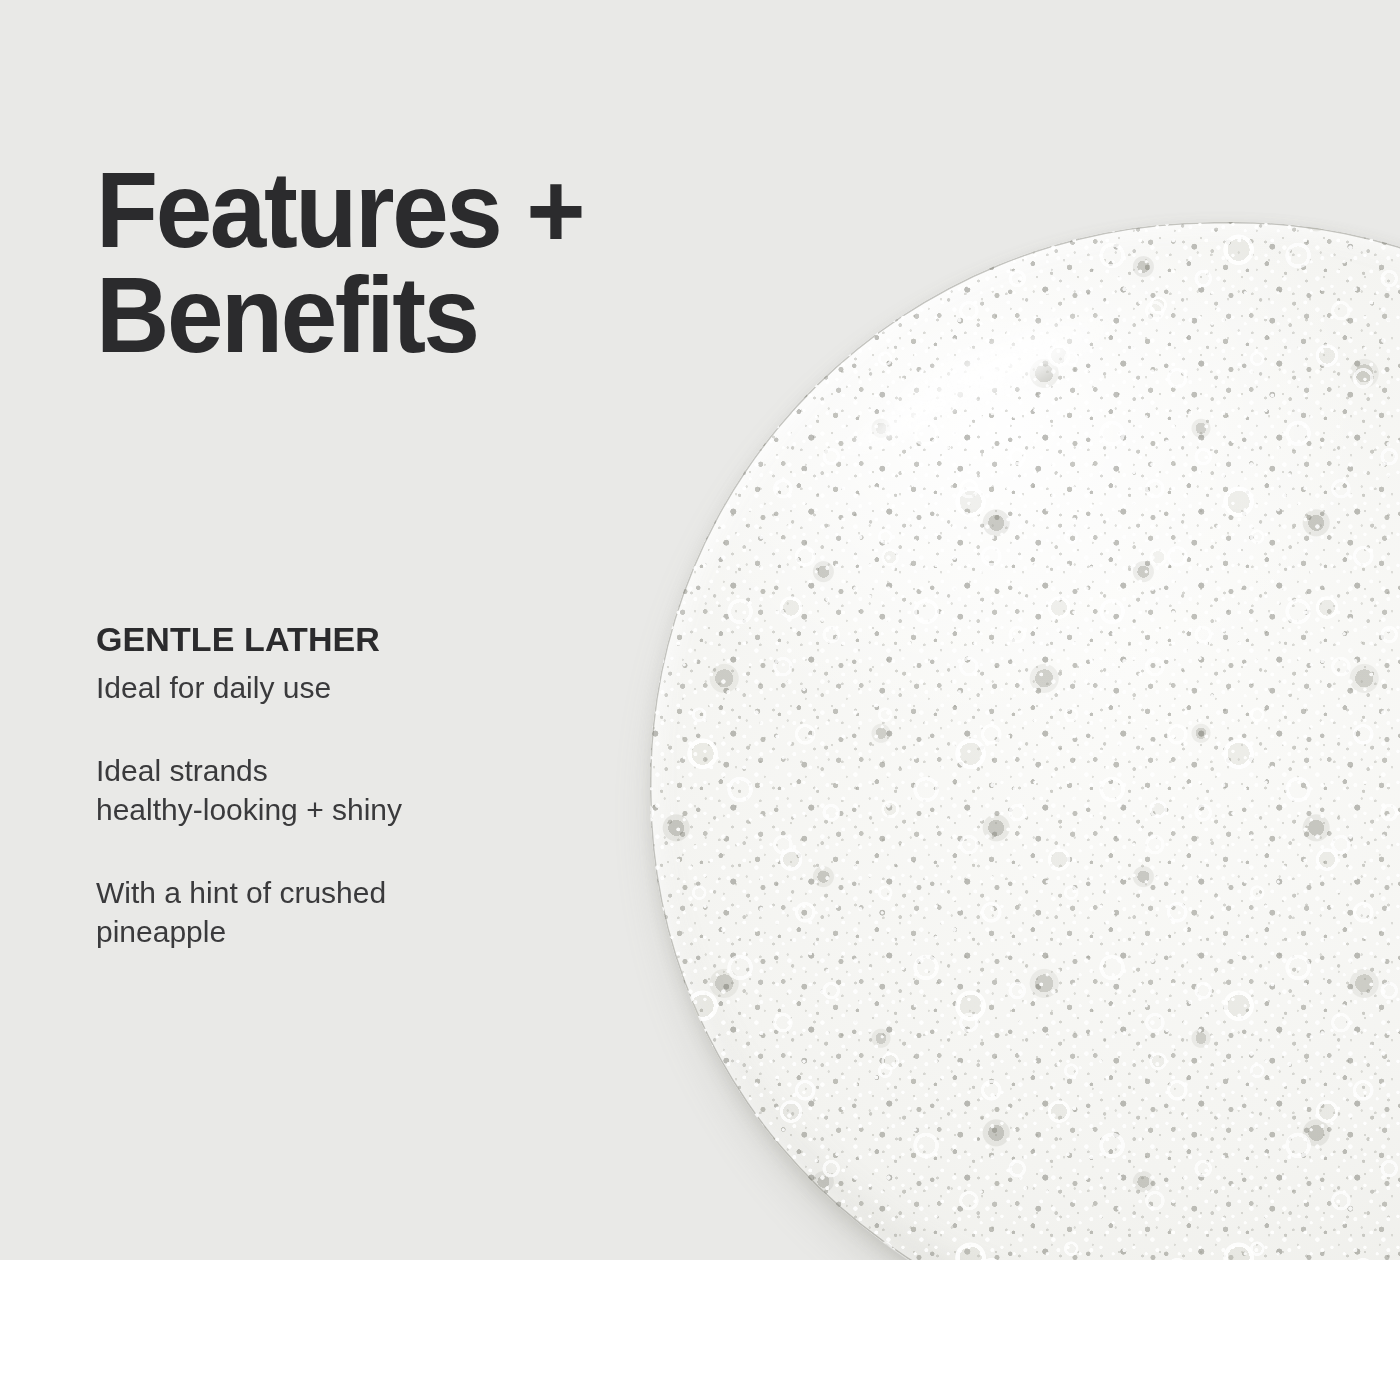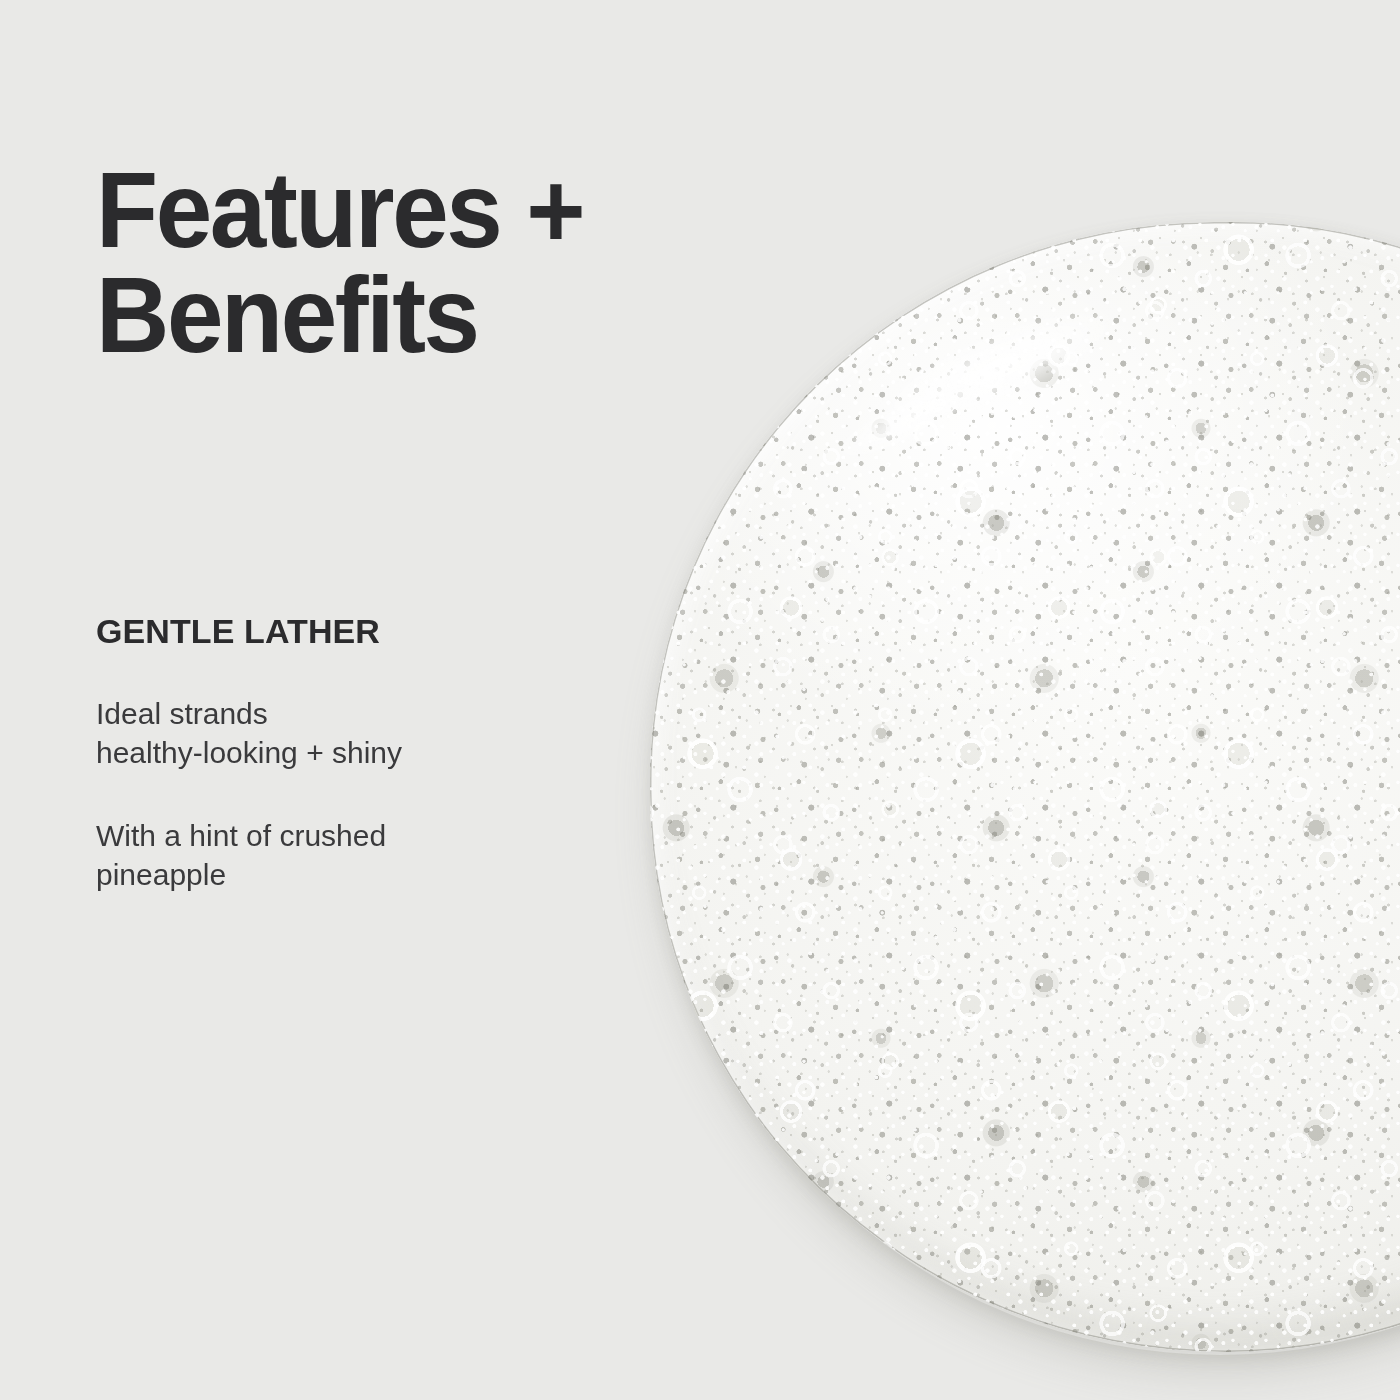--- a/index.html
+++ b/index.html
@@ -8,21 +8,21 @@
     padding: 0;
     background: #ffffff;
   }
   body {
     font-family: "Liberation Sans", sans-serif;
   }
 
   #canvas {
     position: relative;
     width: 1400px;
-    height: 1400px;
+    height: 1260px;
     background: #e9e9e7;
     overflow: hidden;
   }
 
   
   #gel-wrap {
     position: absolute;
     left: 650px;
     top: 222px;
     width: 1140px;
@@ -192,21 +192,21 @@
     left: 0;
     top: 612px;
     width: 560px;
   }
   .feature {
     margin-bottom: 44px;
   }
   .feature:last-child { margin-bottom: 0; }
 
   .feature-title {
-    margin: 0 0 10px 0;
+    margin: 8px 0 10px 0;
     font-size: 34px;
     line-height: 1.12;
     font-weight: 700;
     letter-spacing: 0.1px;
     color: #2b2b2d;
     white-space: pre-line;
   }
   .feature-desc {
     margin: 0;
     font-size: 30px;
@@ -238,20 +238,21 @@
 
   <div id="text-col">
 
     <h1 id="headline">Features +
 Benefits</h1>
 
     <div id="features">
 
       <div class="feature">
         <h2 class="feature-title">GENTLE LATHER</h2>
+        <p class="feature-desc">Ideal for daily use</p>
       </div>
 
       <div class="feature">
         <p class="feature-desc">Ideal strands
 healthy-looking + shiny</p>
       </div>
 
       <div class="feature">
         <p class="feature-desc">With a hint of crushed
 pineapple</p>

